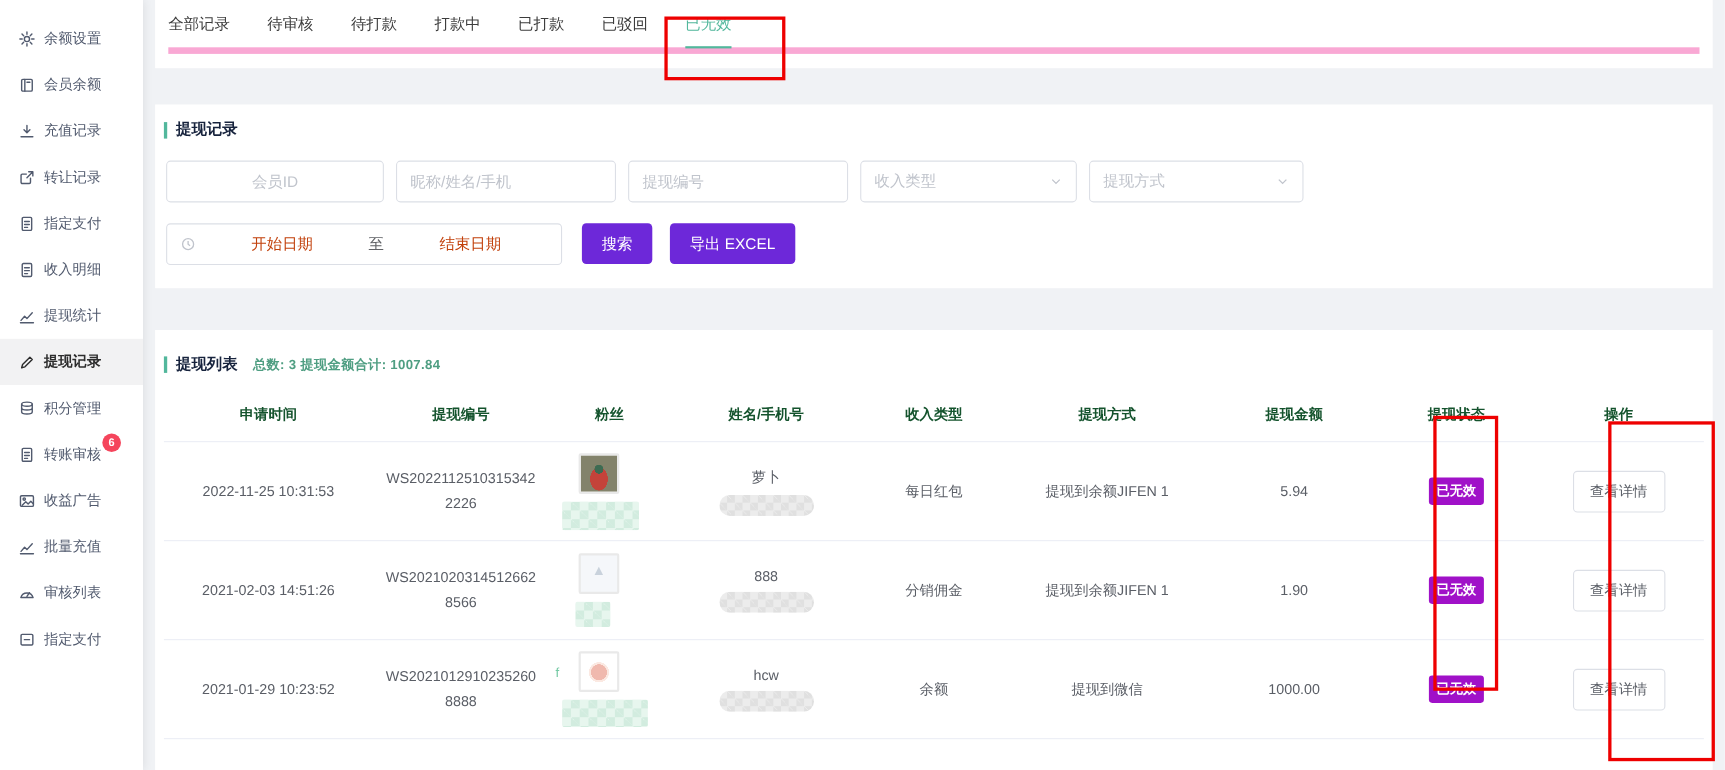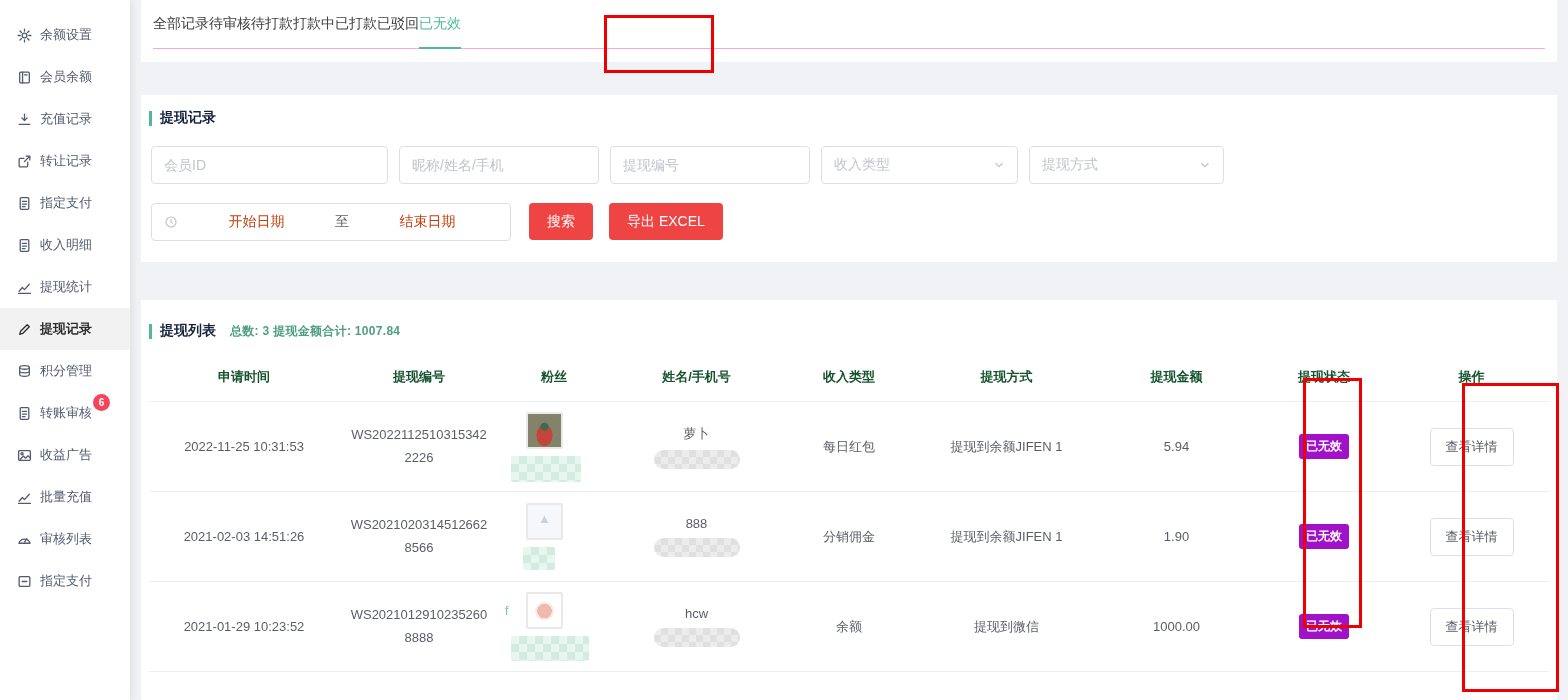--- a/index.html
+++ b/index.html
@@ -18,42 +18,42 @@
   .num-badge { position:absolute; left:93px; top:2px; min-width:17px; height:17px; border-radius:9px;
                background:#f5455c; color:#fff; font-size:10px; display:flex; align-items:center;
                justify-content:center; padding:0 4px; font-weight:bold; }
 
   
   .main { margin-left:130px; position:relative; z-index:1; }
   .panel { background:#fff; margin:0 11px; }
 
   
   .tabbar { height:62px; margin:0 11px; background:#fff; padding:0 12px; }
-  .tabs { height:49px; display:flex; align-items:center; border-bottom:1px solid #f9a8d4; }
+  .tabs { height:49px; display:flex; align-items:center; gap:34px; border-bottom:6px solid #f9a8d4; }
   .tab { font-size:14px; color:#3c3c3c; cursor:pointer; position:relative; height:100%; display:flex; align-items:center; }
   .tab.active { color:#52b79c; }
   .tab.active::after { content:""; position:absolute; left:0; right:0; bottom:-1px; height:2px; background:#52b79c; }
 
   
   .search-panel { margin-top:33px; height:167px; padding:14px 10px 0 8px; }
   .sec-title { display:flex; align-items:center; font-size:14px; font-weight:bold; color:#17233d; }
   .sec-title .bar { width:3px; height:15px; background:#52b79c; margin-right:8px; }
   .filter-row { display:flex; gap:11px; margin-top:19px; margin-left:2px; }
   .f-input { height:38px; border:1px solid #dcdfe6; border-radius:4px; font-size:14px; color:#606266;
              padding:0 12px; outline:none; background:#fff; font-family:inherit; }
   .f-input::placeholder { color:#c0c4cc; }
   .f-select { height:38px; border:1px solid #dcdfe6; border-radius:4px; display:flex; align-items:center;
               justify-content:space-between; padding:0 12px; color:#c0c4cc; font-size:14px; cursor:pointer; background:#fff; }
   .f-select svg { width:12px; height:12px; stroke:#c0c4cc; fill:none; stroke-width:1.4; }
   .date-range { width:360px; height:38px; border:1px solid #dcdfe6; border-radius:4px; display:flex;
                 align-items:center; padding:0 12px; gap:8px; font-size:14px; background:#fff; cursor:pointer; }
   .date-range svg { width:14px; height:14px; stroke:#c0c4cc; fill:none; stroke-width:1.2; }
   .ph { color:#c2410c; } .sep { color:#606266; flex:0 0 auto; }
   .date-range .ph { flex:1; text-align:center; }
-  .btn { height:37px; border:none; border-radius:4px; background:#ef4444; color:#fff; font-size:14px;
+  .btn { height:37px; border:none; border-radius:4px; background:#6d28d9; color:#fff; font-size:14px;
          padding:0 18px; cursor:pointer; font-family:inherit; }
   .btn.search { margin-left:7px; }
 
   
   .table-panel { margin-top:38px; height:400px; padding:22px 8px 0 8px; }
   .sec-sub { font-size:12px; font-weight:bold; color:#4f9e82; margin-left:14px; letter-spacing:.3px; }
   .trow { display:flex; align-items:center; }
   .c0{width:190px;} .c1{width:160px;} .c2{width:110px;} .c3{width:175px;} .c4{width:130px;}
   .c5{width:185px;} .c6{width:155px;} .c7{width:140px;} .c8{width:155px;}
   .cell { text-align:center; font-size:13px; }
@@ -235,21 +235,21 @@
       <span class="tab active">已无效</span>
     </div>
   </div>
 
   <div class="panel search-panel">
     <div class="sec-title">
       <span class="bar"></span>
       <span>提现记录</span>
     </div>
     <div class="filter-row">
-      <input class="f-input" style="width: 237px;" placeholder="会员ID">
+      <input class="f-input" style="width: 198px; text-align: center;" placeholder="会员ID">
       <input class="f-input" style="width: 200px;" placeholder="昵称/姓名/手机">
       <input class="f-input" style="width: 200px;" placeholder="提现编号">
       <div class="f-select" style="width:197px">
         <span>收入类型</span>
         <svg viewBox="0 0 14 14">
             <path d="M3 5l4 4 4-4"></path>
           </svg>
       </div>
       <div class="f-select" style="width:195px">
         <span>提现方式</span>

